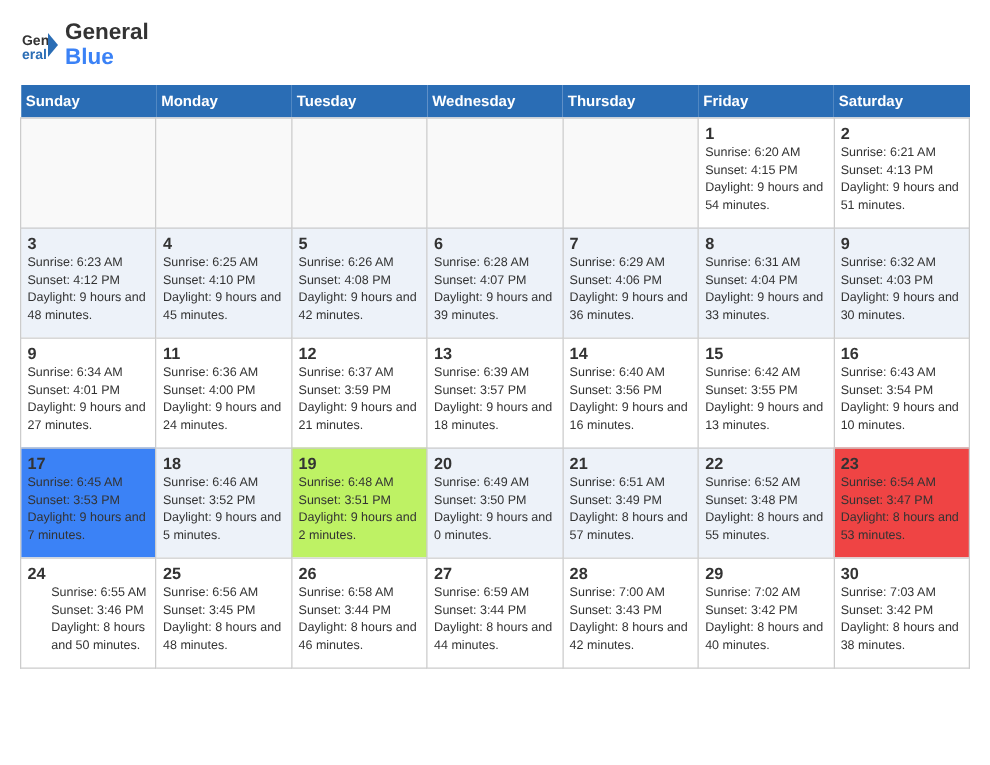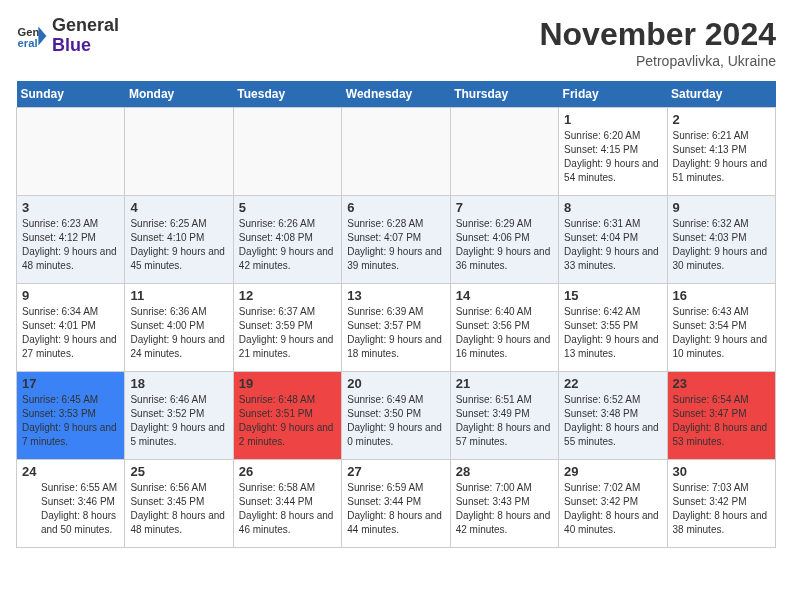--- a/index.html
+++ b/index.html
@@ -21,21 +21,21 @@
       align-items: center;
       gap: 4px;
     }
     .logo-text {
       font-size: 18px;
       font-weight: bold;
       color: #333;
       line-height: 1.1;
     }
     .logo-text span {
-      color: #4c1d95;
+      color: #3b82f6;
     }
     .logo-icon {
       width: 32px;
       height: 32px;
     }
     .title-block {
       text-align: right;
     }
     .month-title {
       font-size: 32px;
@@ -96,24 +96,20 @@
   <div class="logo">
     <svg class="logo-icon" viewBox="0 0 40 40">
       <text x="2" y="20" font-size="14" font-weight="bold" fill="#333">Gen</text>
       <text x="2" y="34" font-size="14" font-weight="bold" fill="#2a6db5">eral</text>
       <polygon points="28,8 38,20 28,32" fill="#2a6db5"></polygon>
     </svg>
     <div>
       <div class="logo-text">General</div>
       <div class="logo-text"><span>Blue</span></div>
     </div>
-  </div>
-  <div class="title-block">
-    <div class="month-title">November 2024</div>
-    <div class="subtitle">Petropavlivka, Ukraine</div>
   </div>
 </div>
 
 <table>
   <thead>
     <tr>
       <th>Sunday</th>
       <th>Monday</th>
       <th>Tuesday</th>
       <th>Wednesday</th>
@@ -236,21 +232,21 @@
           <div class="day-info" style="white-space: pre-line;">Sunrise: 6:45 AM
 Sunset: 3:53 PM
 Daylight: 9 hours and 7 minutes.</div>
         </td>
         <td style="background: rgb(237, 242, 249);">
           <span class="day-number">18</span>
           <div class="day-info" style="white-space: pre-line;">Sunrise: 6:46 AM
 Sunset: 3:52 PM
 Daylight: 9 hours and 5 minutes.</div>
         </td>
-        <td style="background: #ef4444;">
+        <td style="background: #bef264;">
           <span class="day-number">19</span>
           <div class="day-info" style="white-space: pre-line;">Sunrise: 6:48 AM
 Sunset: 3:51 PM
 Daylight: 9 hours and 2 minutes.</div>
         </td>
         <td style="background: rgb(237, 242, 249);">
           <span class="day-number">20</span>
           <div class="day-info" style="white-space: pre-line;">Sunrise: 6:49 AM
 Sunset: 3:50 PM
 Daylight: 9 hours and 0 minutes.</div>

